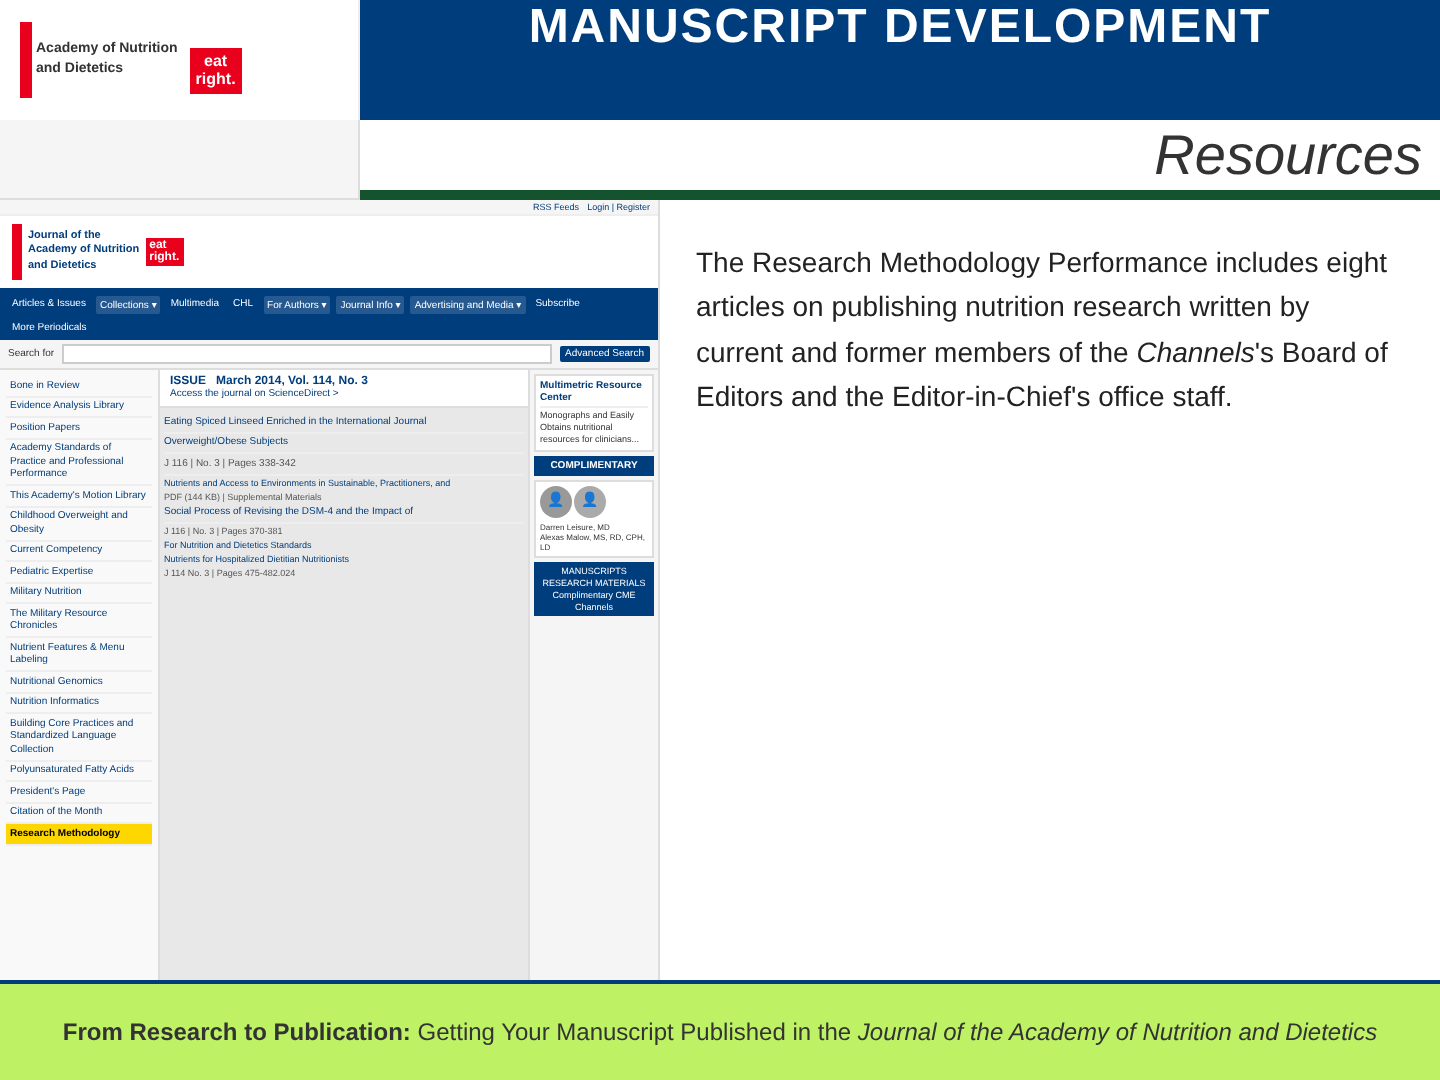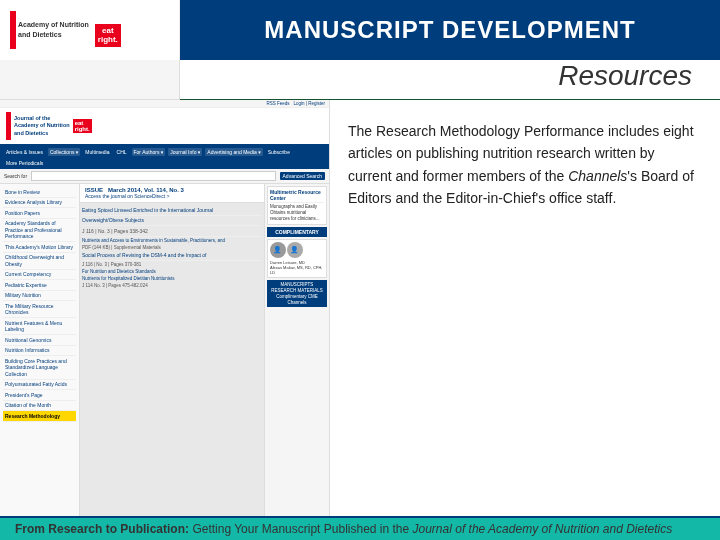--- a/index.html
+++ b/index.html
@@ -37,21 +37,21 @@
     .logo-inner {
       display: flex;
       align-items: center;
       gap: 5px;
     }
 
     .title-section {
       flex: 1;
       background: #003d7c;
       display: flex;
-      align-items: center;
+      align-items: flex-start;
       justify-content: center;
     }
 
     .main-heading {
       color: #fff;
       font-size: 24px;
       font-weight: bold;
       letter-spacing: 1px;
     }
 
@@ -64,24 +64,24 @@
     .sub-title-left {
       width: 180px;
       background: #f5f5f5;
       border-right: 1px solid #ddd;
       border-bottom: 1px solid #ddd;
     }
 
     .sub-title-right {
       flex: 1;
       display: flex;
-      align-items: flex-start;
+      align-items: center;
       justify-content: flex-end;
-      padding-right: 28px;
-      border-bottom: 1px solid #14532d;
+      padding-right: 9px;
+      border-bottom: 5px solid #14532d;
     }
 
     .resources-heading {
       font-size: 28px;
       color: #333;
       font-style: italic;
       font-weight: normal;
     }
 
     
@@ -308,26 +308,26 @@
       line-height: 1.6;
       color: #222;
     }
 
     .description-text em {
       font-style: italic;
     }
 
     
     .footer-bar {
-      background: #14b8a6;
+      background: #bef264;
       border-top: 2px solid #003d7c;
-      padding: 4px 15px;
+      padding: 17px 15px;
       font-size: 12px;
       color: #333;
-      text-align: left;
+      text-align: center;
     }
 
     .footer-bar em {
       font-style: italic;
     }
 
     
     .jrnl-top-links {
       display: flex;
       justify-content: flex-end;

